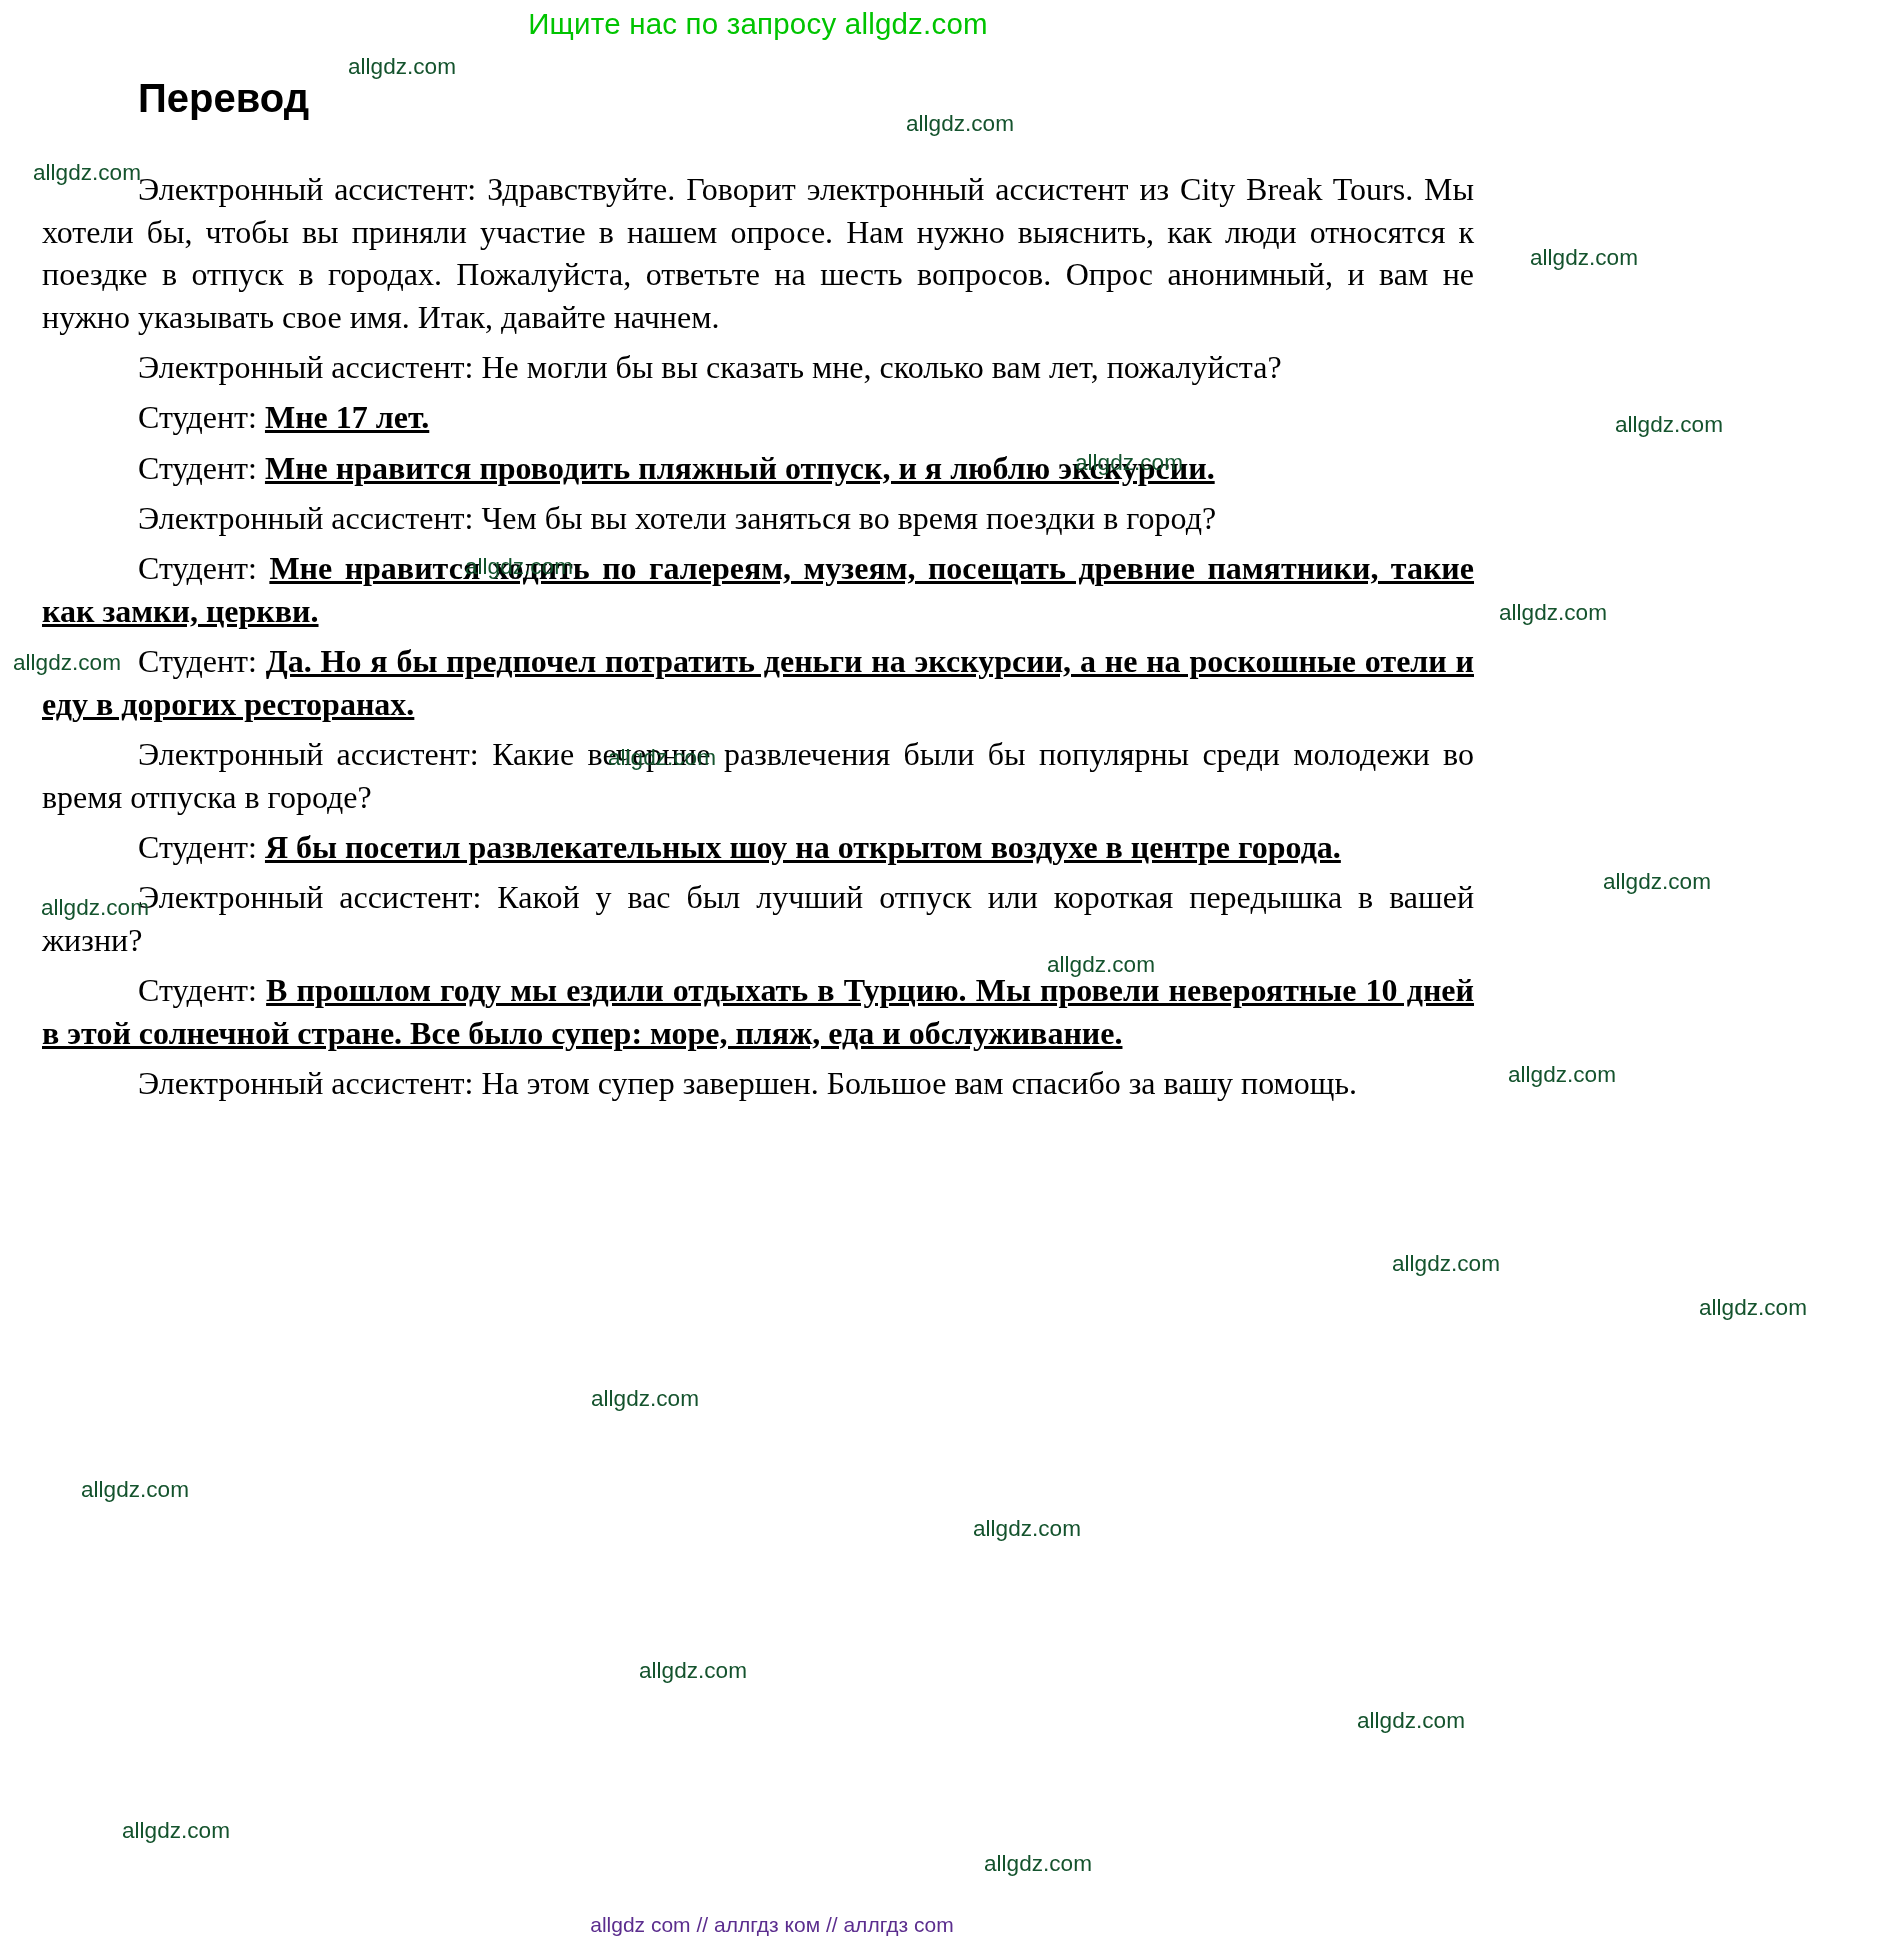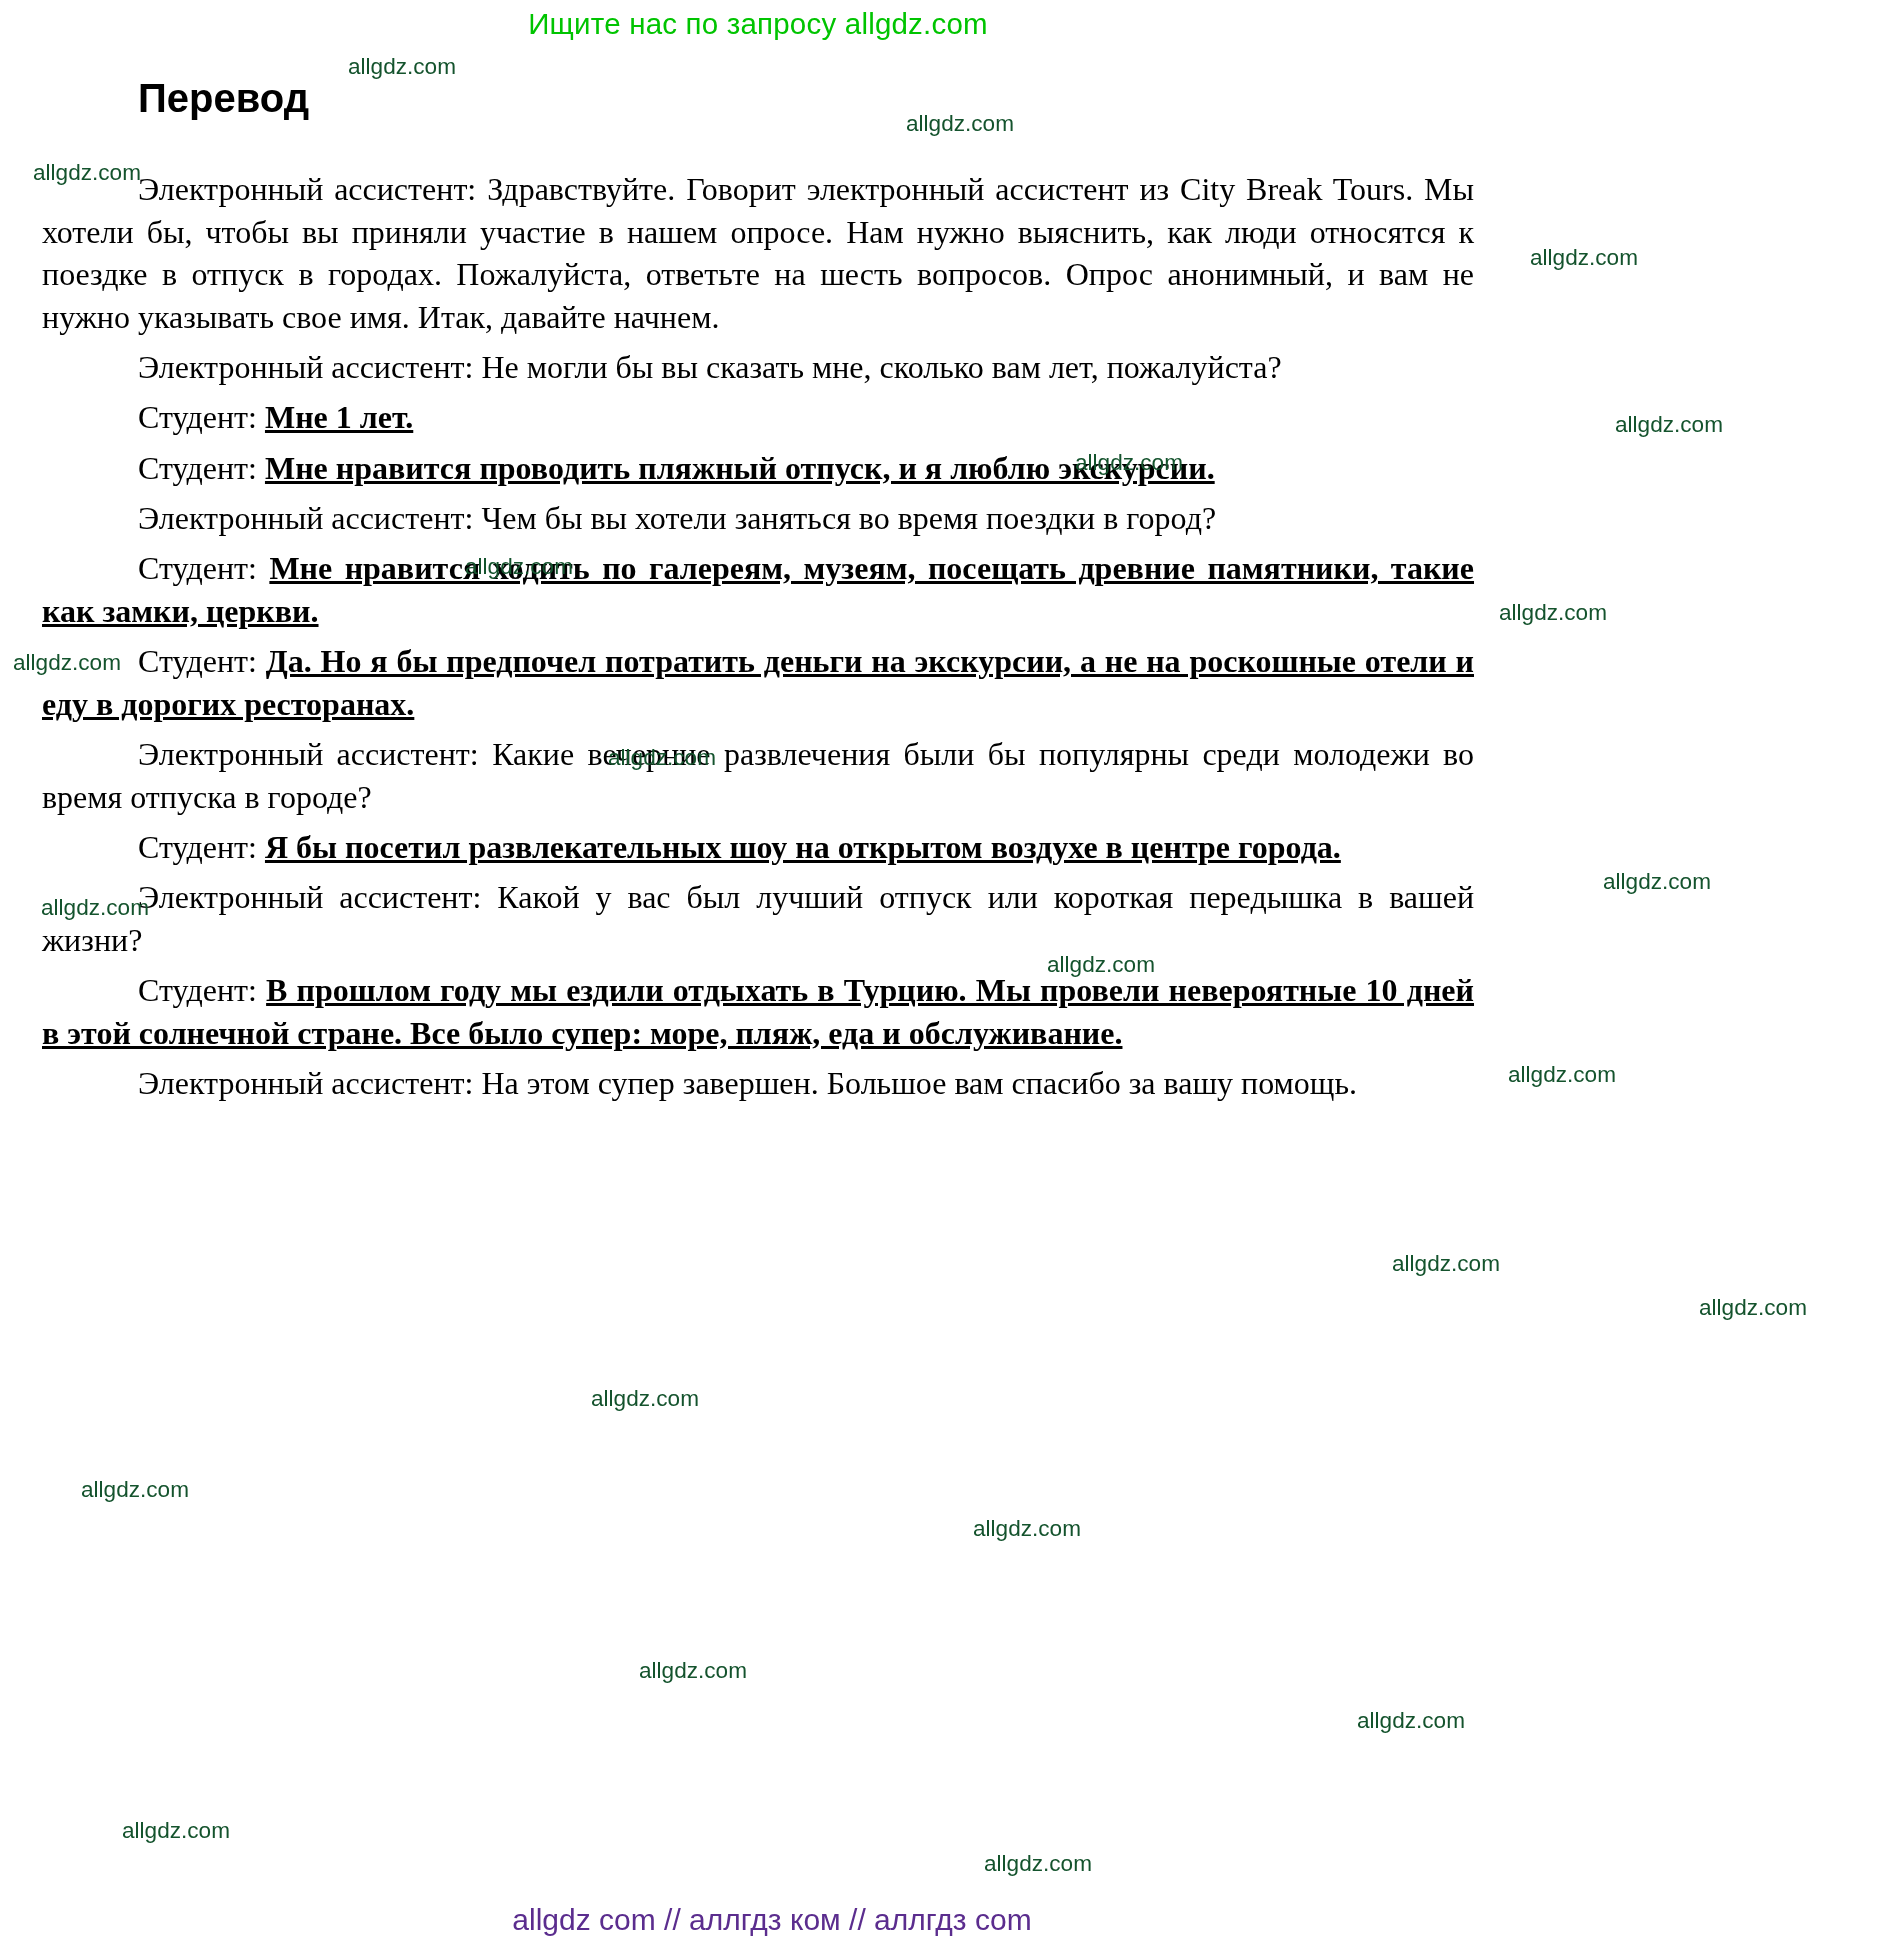--- a/index.html
+++ b/index.html
@@ -53,21 +53,21 @@
     text-decoration: underline;
   }
   .bottom-banner {
     position: absolute;
     left: 0;
     right: 0;
     bottom: 14px;
     text-align: center;
     color: #5b2d8e;
     font-family: "Liberation Sans", sans-serif;
-    font-size: 30px;
+    font-size: 21px;
     margin-left: 28px;
   }
   .wm {
     position: absolute;
     color: #14532d;
     font-family: "Liberation Sans", sans-serif;
     font-size: 22.6px;
     pointer-events: none;
     white-space: nowrap;
   }
@@ -82,21 +82,21 @@
   <h1 class="title">Перевод</h1>
 
   <div class="content">
     <p class="para">
       <span>Электронный ассистент: </span><span>Здравствуйте. Говорит электронный ассистент из City Break Tours. Мы хотели бы, чтобы вы приняли участие в нашем опросе. Нам нужно выяснить, как люди относятся к поездке в отпуск в городах. Пожалуйста, ответьте на шесть вопросов. Опрос анонимный, и вам не нужно указывать свое имя. Итак, давайте начнем.</span>
     </p>
     <p class="para">
       <span>Электронный ассистент: </span><span>Не могли бы вы сказать мне, сколько вам лет, пожалуйста?</span>
     </p>
     <p class="para">
-      <span>Студент: </span><span class="ans">Мне 1 лет.</span>
+      <span>Студент: </span><span class="ans">Мне 17 лет.</span>
     </p>
     <p class="para">
       <span>Студент: </span><span class="ans">Мне нравится проводить пляжный отпуск, и я люблю экскурсии.</span>
     </p>
     <p class="para">
       <span>Электронный ассистент: </span><span>Чем бы вы хотели заняться во время поездки в город?</span>
     </p>
     <p class="para">
       <span>Студент: </span><span class="ans">Мне нравится ходить по галереям, музеям, посещать древние памятники, такие как замки, церкви.</span>
     </p>

